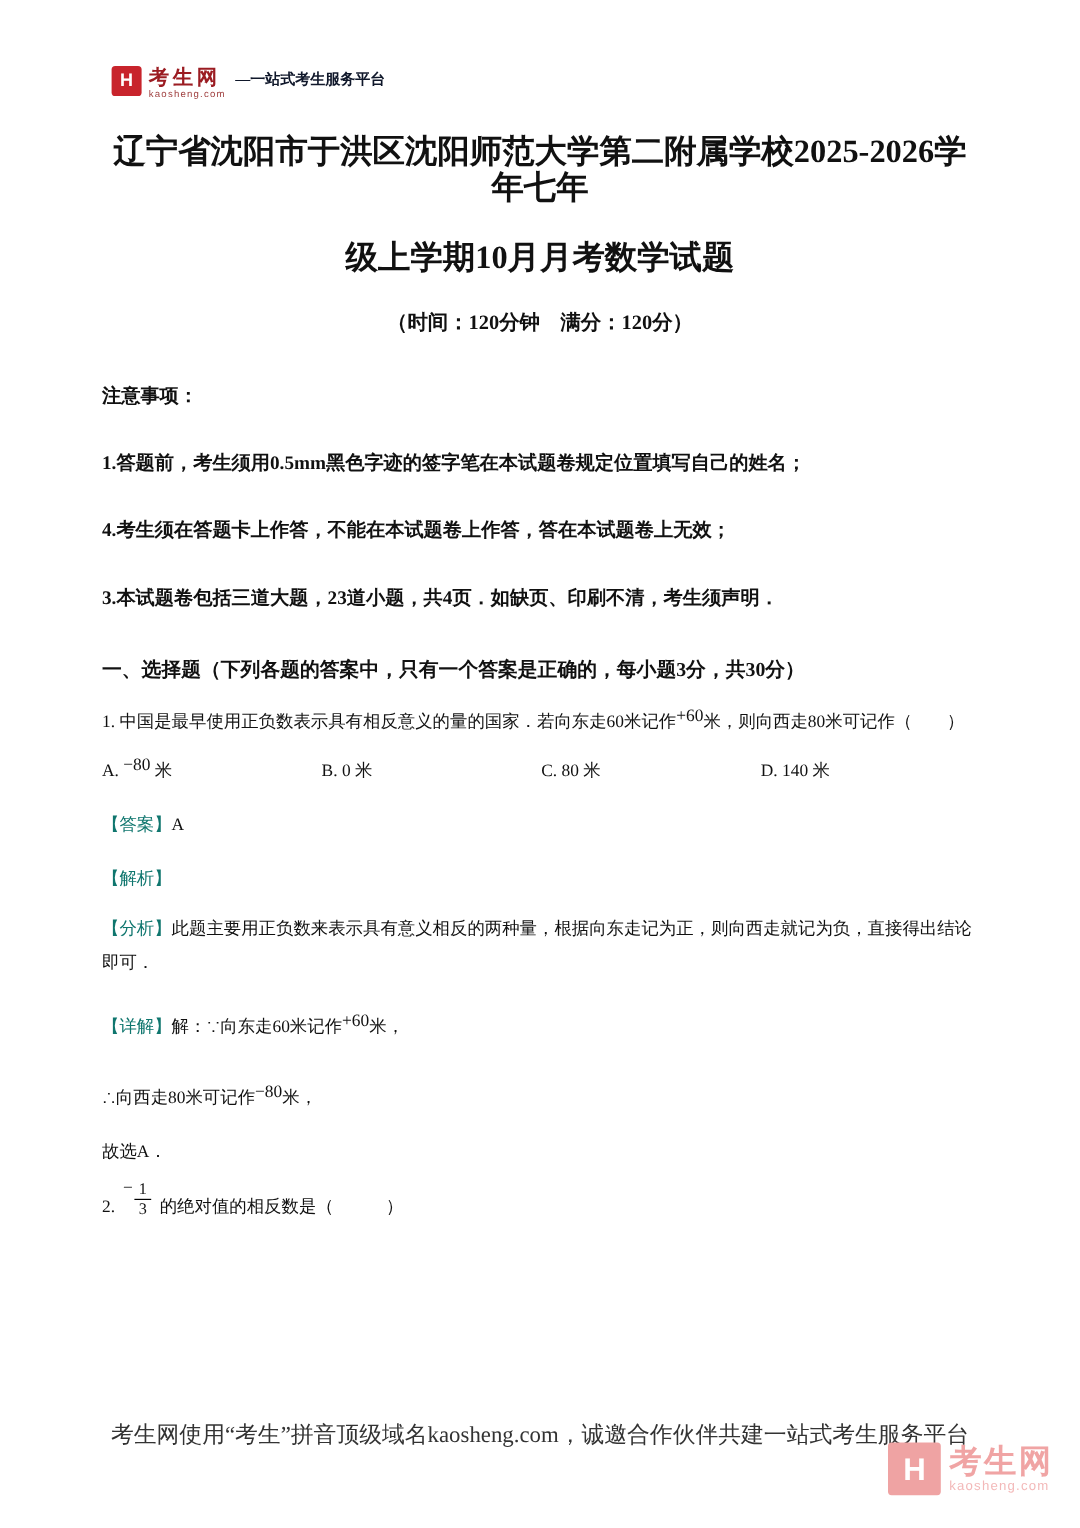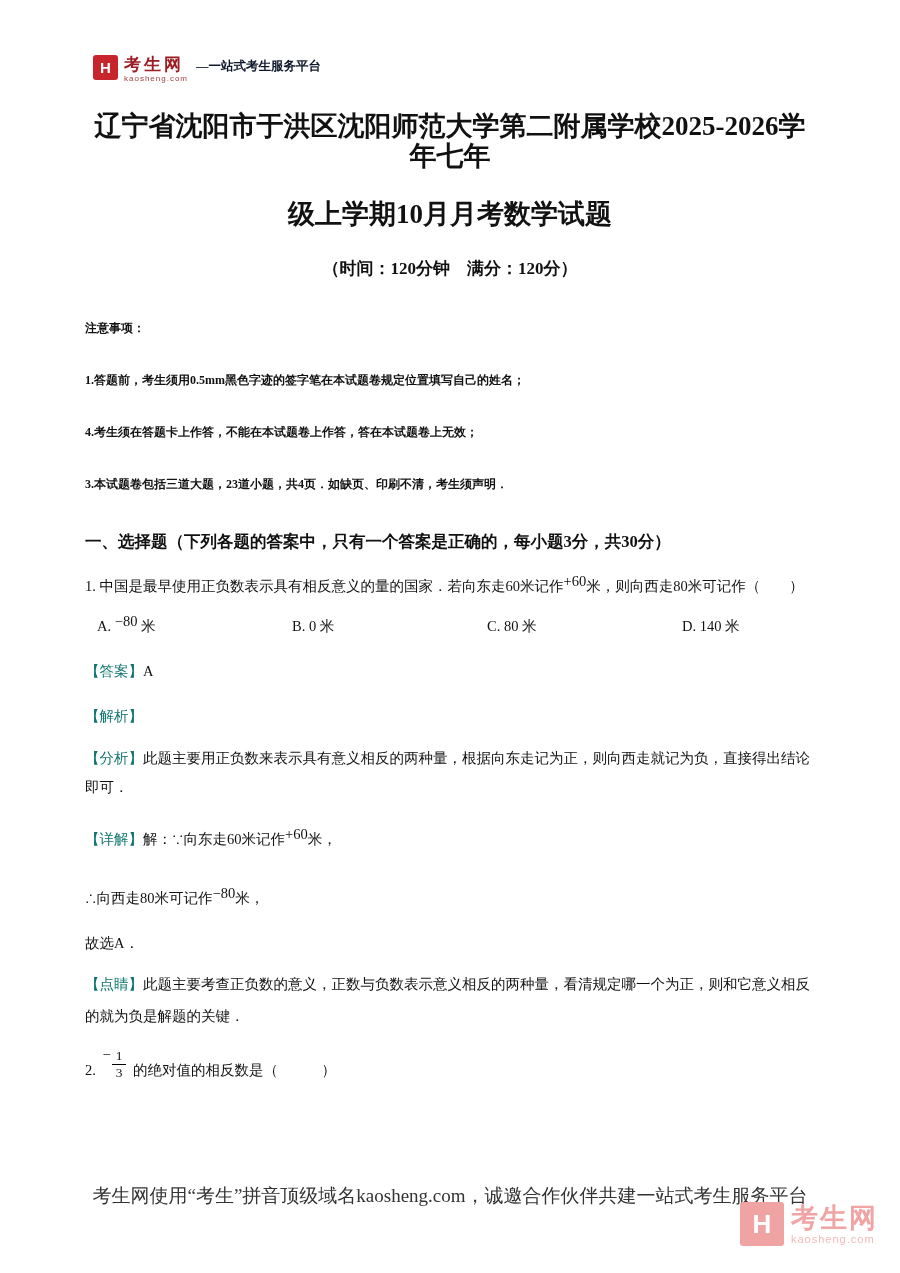--- a/index.html
+++ b/index.html
@@ -21,30 +21,30 @@
   .logo-textcol { margin-left:6px; }
   .logo-name { color:#9b1c22; font-weight:bold; font-size:17px; letter-spacing:3px; line-height:19px; }
   .logo-domain { color:#a04040; font-size:8px; letter-spacing:1px; font-family:"Liberation Sans",sans-serif; }
   .logo-tagline { color:#0f172a; font-size:12.5px; font-weight:bold; margin-left:8px; margin-top:3px; }
 
   
   .title-line { font-size:27px; font-weight:bold; text-align:center; margin-top:28px; line-height:30px; }
   .subtitle { font-size:17px; font-weight:bold; text-align:center; margin-top:28px; }
 
   
-  .bold-p { font-weight:bold; font-size:12px; }
+  .bold-p { font-weight:bold; font-size:16px; }
   .notice-heading { margin-top:40px; }
   .notice-item { margin-top:35px; }
   .section-heading { margin-top:38px; font-size:16.5px; }
 
   
   .q1-text { margin-top:12px; font-size:14.5px; line-height:2.9; }
   .raised { position:relative; top:-5px; }
   .options-row { display:flex; margin-top:10px; font-size:14.5px; }
-  .option { flex:0 0 183px;margin-left:12px; }
+  .option { flex:0 0 183px; }
   .option:last-child { flex:0 0 auto; }
 
   .ans-line { margin-top:26px; font-size:14.5px; }
   .para { margin-top:18px; font-size:14.5px; line-height:2.0; }
   .xiangjie { margin-top:28px; }
   .therefore { margin-top:40px; }
   .dianjing { margin-top:16px; line-height:2.2; }
   .tag { color:#0f766e; }
 
   
@@ -114,21 +114,20 @@
     <p class="ans-line"><span class="tag">【解析】</span></p>
 
     <p class="para"><span class="tag">【分析】</span><span>此题主要用正负数来表示具有意义相反的两种量，根据向东走记为正，则向西走就记为负，直接得出结论即可．</span></p>
 
     <p class="ans-line xiangjie"><span class="tag">【详解】</span><span>解：∵向东走60米记作</span><span class="raised">+60</span><span>米，</span></p>
 
     <p class="ans-line therefore"><span>∴向西走80米可记作</span><span class="raised">−80</span><span>米，</span></p>
 
     <p class="ans-line">故选A．</p>
 
-    <p class="para dianjing"><span class="tag">【点睛】</span><span>此题主要考查正负数的意义，正数与负数表示意义相反的两种量，看清规定哪一个为正，则和它意义相反的就为负是解题的关键．</span></p>
 
     <p class="q2-line"><span>2.</span>
       <span class="frac-wrap"><span class="frac-sign">−</span><span class="frac">
             <span class="num">1</span>
             <span class="den">3</span>
           </span></span>
       <span>的绝对值的相反数是（　　　）</span></p>
 
   </div>
 

